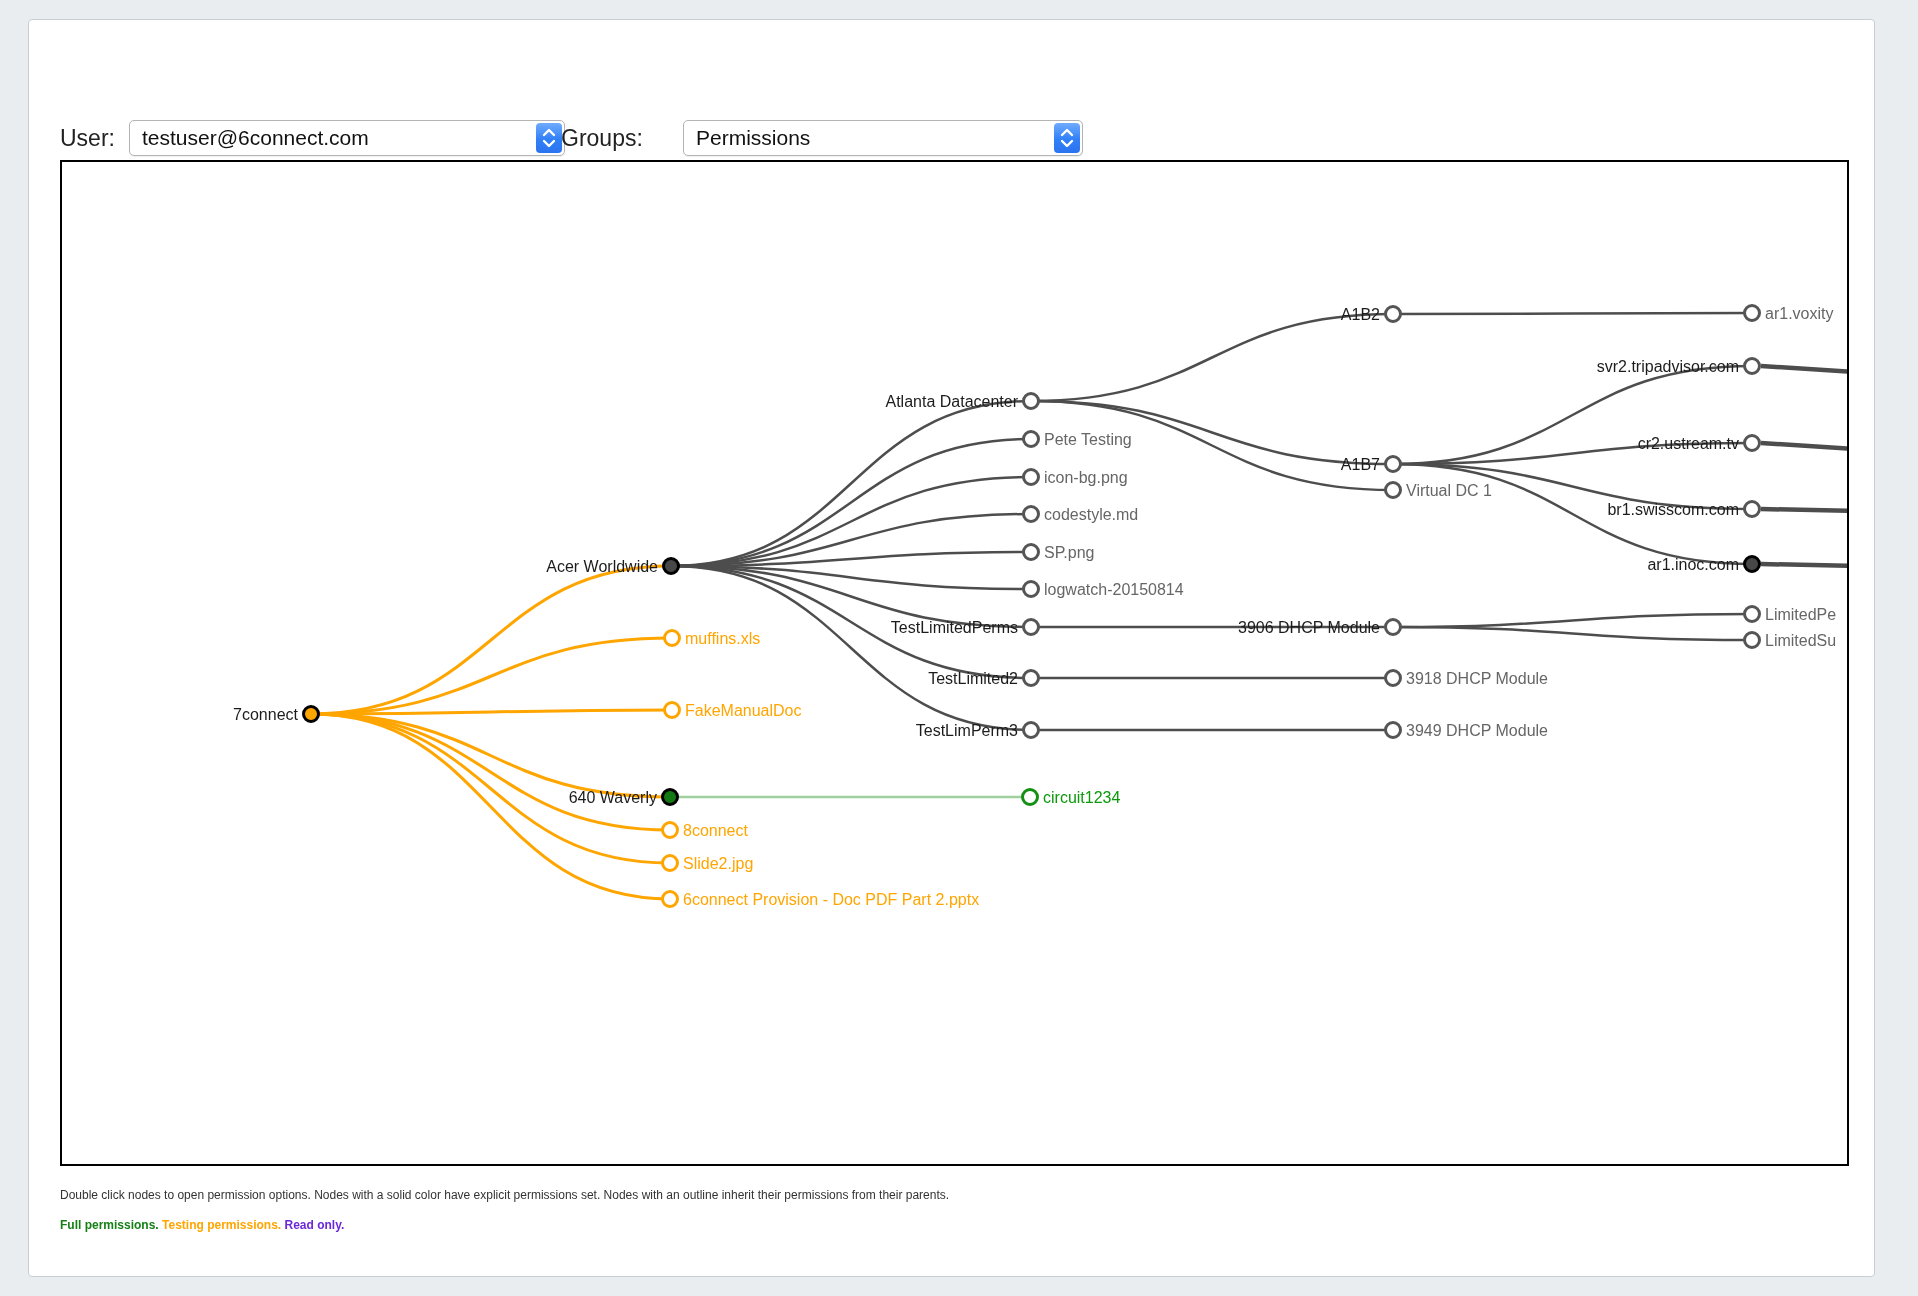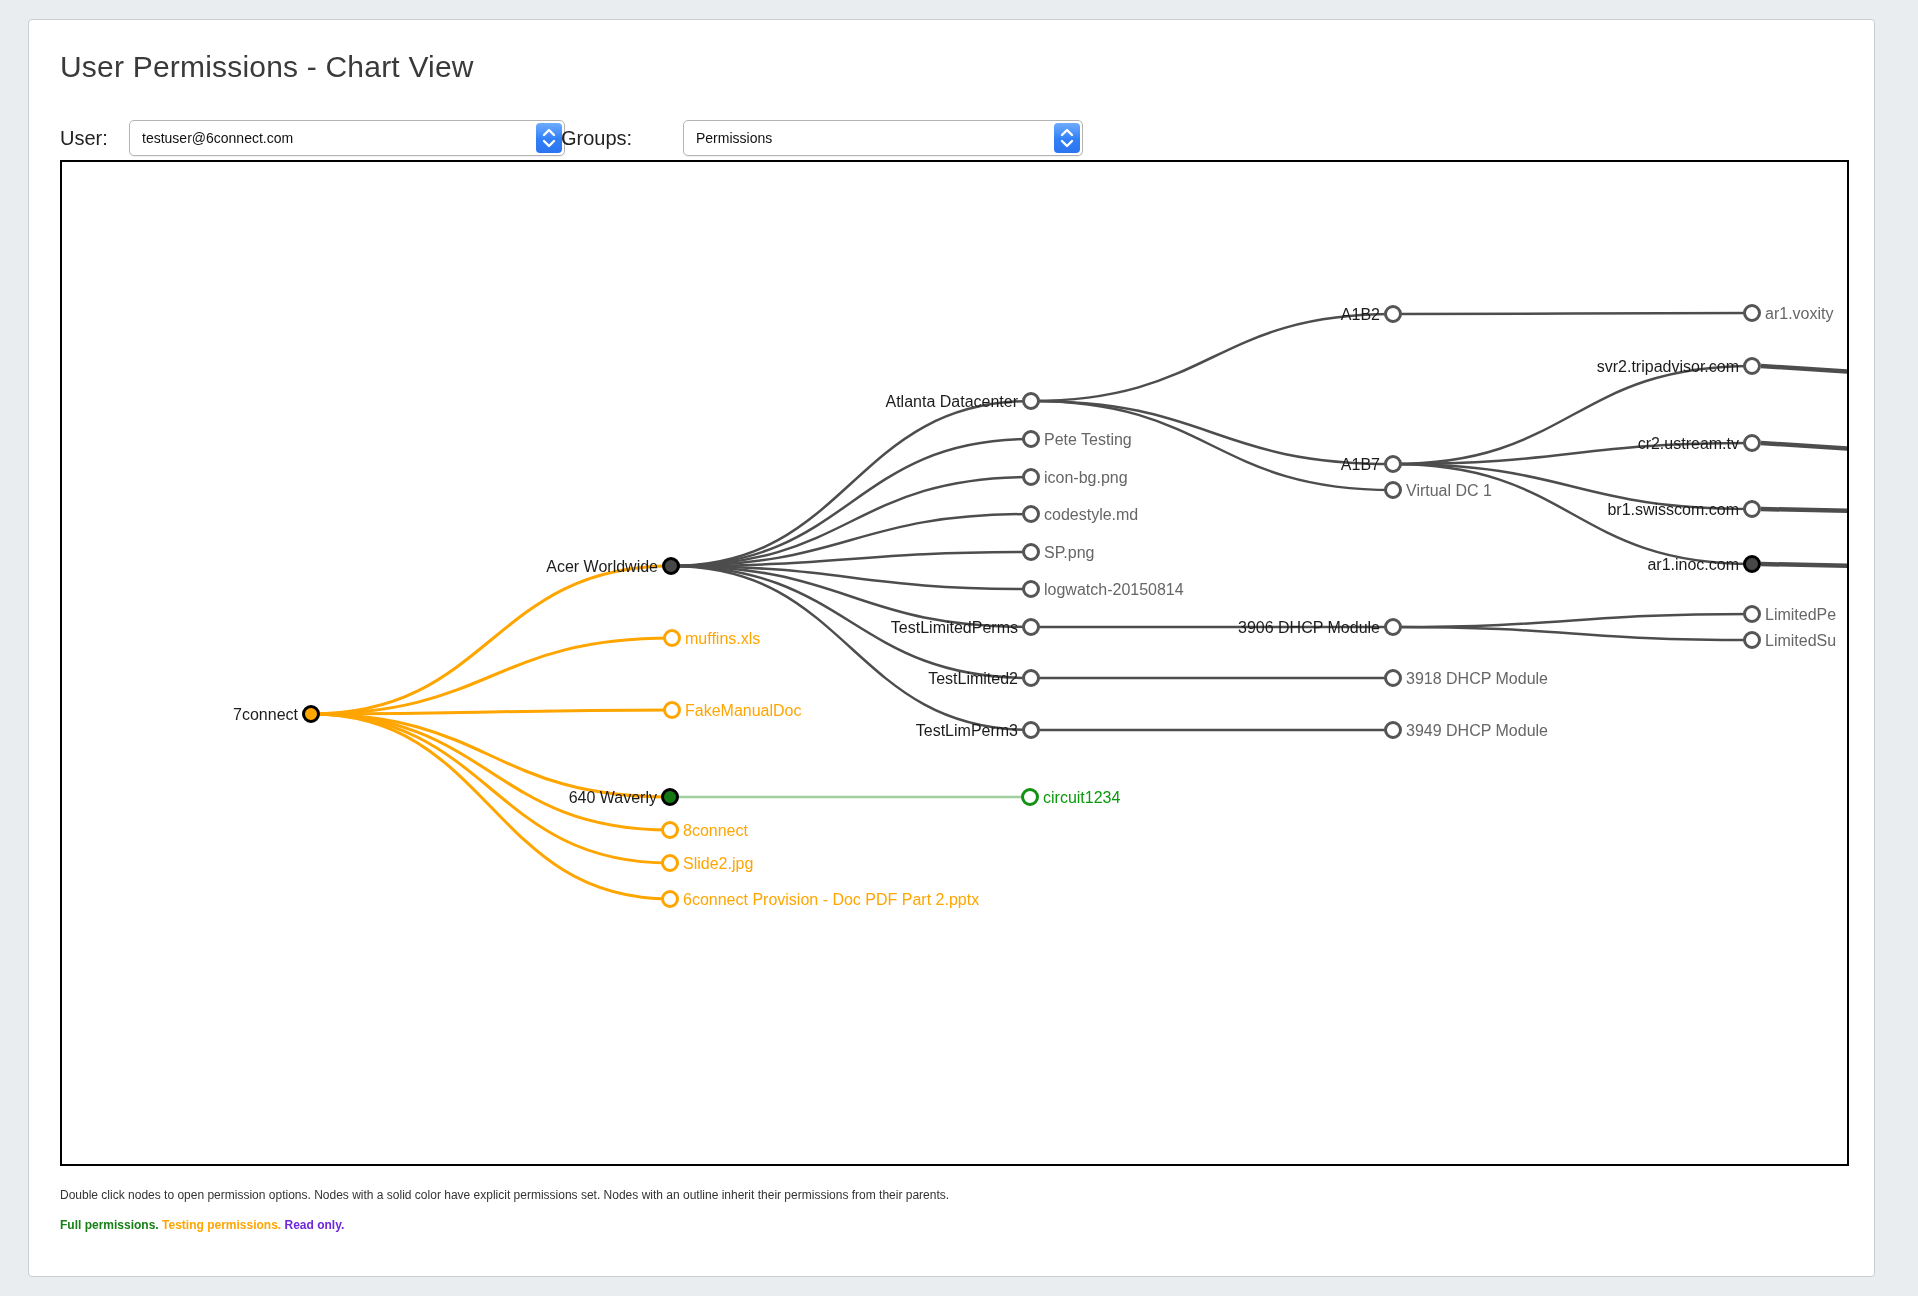--- a/index.html
+++ b/index.html
@@ -14,35 +14,35 @@
   .card {
     position:absolute; left:28px; top:19px; width:1847px; height:1258px;
     background:#fff; border:1px solid #c9ced2; border-radius:4px;
   }
   .page-title {
     position:absolute; left:31px; top:30px;
     font-size:30px; font-weight:400; color:#3a3a3a; letter-spacing:0.2px;
   }
   .ctl-label {
     position:absolute; top:100px; height:36px; line-height:36px;
-    font-size:20px; color:#222;
+    font-size:23px; color:#222;
   }
   .ctl-label.user { left:31px; }
   .ctl-label.groups { left:532px; }
   .mac-select {
     position:absolute; top:100px; height:36px; background:#fff;
     border:1px solid #b4b4b4; border-radius:5px;
     box-shadow:0 1px 1px rgba(0,0,0,0.06);
     cursor:pointer;
   }
   .mac-select.user { left:100px; width:436px; }
   .mac-select.groups { left:654px; width:400px; }
   .mac-select .value {
     position:absolute; left:12px; top:0; height:34px; line-height:34px;
-    font-size:14px; color:#111; white-space:nowrap;
+    font-size:21px; color:#111; white-space:nowrap;
   }
   .stepper {
     position:absolute; right:2px; top:2px; bottom:2px; width:26px;
     border-radius:4px;
     background:linear-gradient(#6fabfc,#3180f8 55%,#2b74ef);
     display:flex; align-items:center; justify-content:center;
   }
   .chart-box {
     position:absolute; left:31px; top:140px; width:1789px; height:1006px;
     border:2px solid #000; background:#fff; overflow:hidden;
@@ -56,21 +56,20 @@
   .legend .bold-line span { font-weight:700; }
   .lg-full { color:#168016; }
   .lg-partial { color:#FFA500; }
   .lg-read { color:#6d28d9; }
 </style>
 </head>
 <body>
 
 <div class="card">
 
-  <h1 class="page-title">User Permissions - Chart View</h1>
 
   <div class="ctl-label user">User:</div>
 
   <div class="mac-select user">
     <span class="value">testuser@6connect.com</span>
     <span class="stepper">
       <svg width="18" height="22" viewBox="0 0 18 22">
         <path d="M4 8 L9 3 L14 8" fill="none" stroke="#fff" stroke-width="2.4" stroke-linecap="round" stroke-linejoin="round"></path>
         <path d="M4 14 L9 19 L14 14" fill="none" stroke="#fff" stroke-width="2.4" stroke-linecap="round" stroke-linejoin="round"></path>
       </svg>

